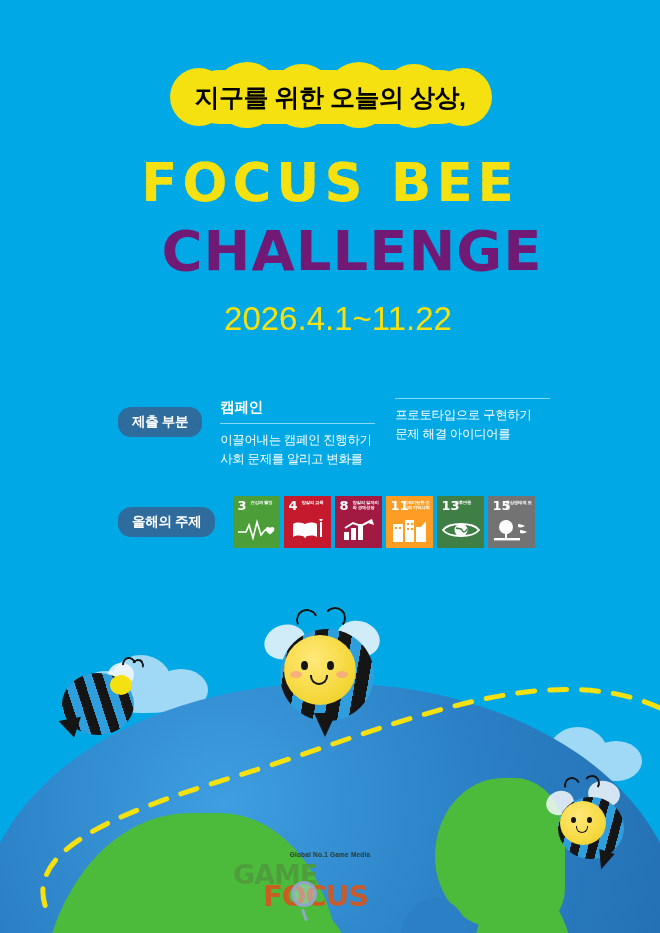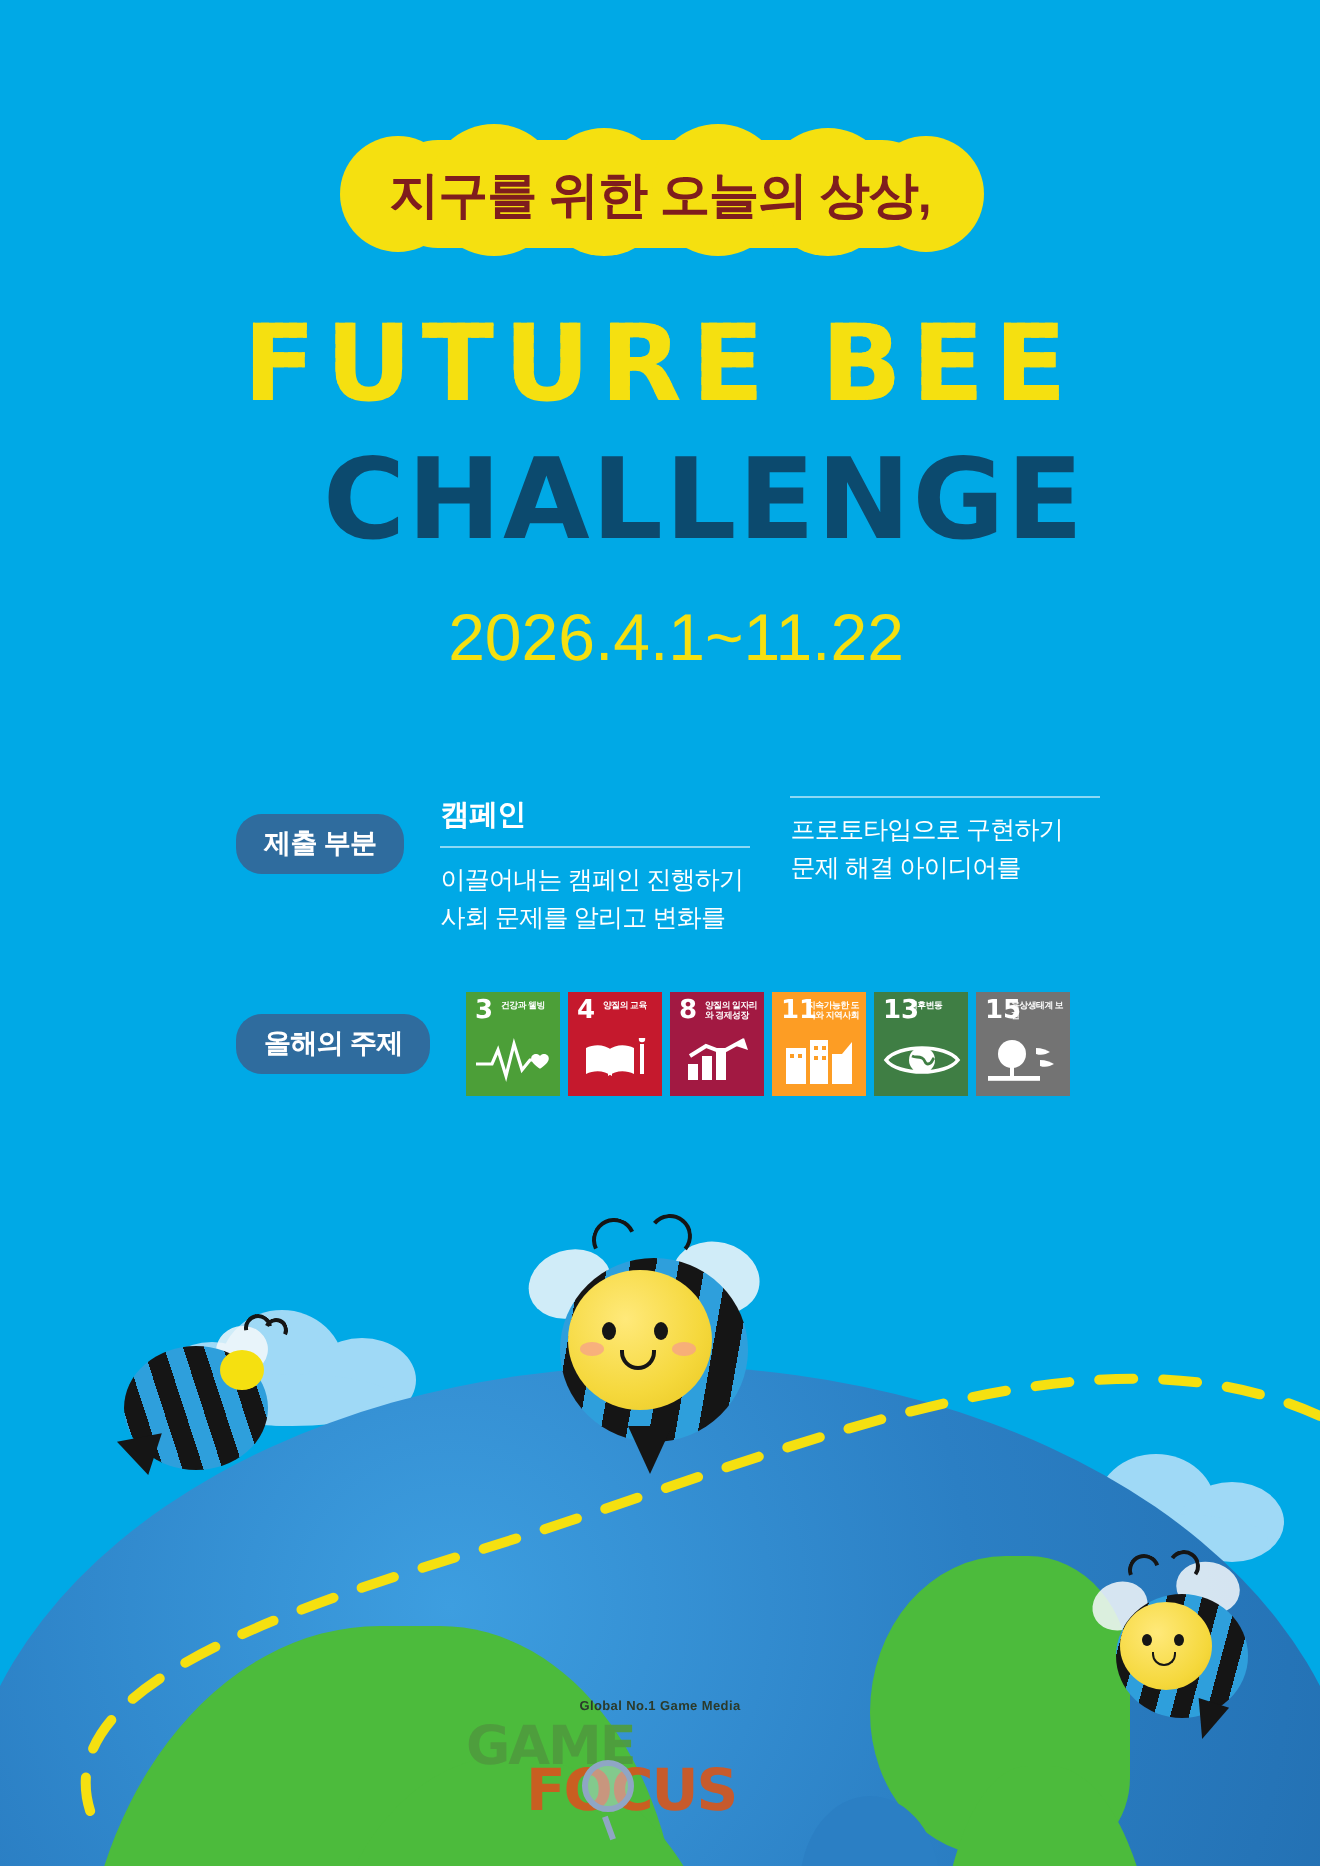--- a/index.html
+++ b/index.html
@@ -24,21 +24,21 @@
   }
   .cloud-banner .blob {
     position:absolute; background:#f5e010; border-radius:50%;
   }
   .cloud-banner .bar {
     position:absolute; left:22px; right:22px; top:8px; bottom:8px;
     background:#f5e010; border-radius:30px;
   }
   .cloud-text {
     position:relative; z-index:5;
-    font-size:25px; font-weight:bold; color:#7f1d1d;
+    font-size:25px; font-weight:bold; color:#000000;
     letter-spacing:-0.5px; white-space:nowrap;
   }
 
   
   .title-bee {
     position:absolute; left:0; right:0; top:152px;
     text-align:center;
     font-size:53px; font-weight:bold; letter-spacing:5px;
     color:#f5e010;
     -webkit-text-stroke:0px;
@@ -50,21 +50,21 @@
     color:transparent;
     background-image:radial-gradient(#f5e010 46%, transparent 47%);
     background-size:7px 7px;
     -webkit-background-clip:text;
     background-clip:text;
   }
   .title-challenge {
     position:absolute; left:0; right:0; top:218px;
     text-align:center;
     font-size:56px; font-weight:bold; letter-spacing:1px;
-    color:#0c4a6e;
+    color:#701a75;
     font-family:"DejaVu Sans", sans-serif;
     margin-left:44px;
   }
   .title-date {
     position:absolute; left:0; right:0; top:300px;
     text-align:center;
     font-size:33px; color:#f5e010; letter-spacing:0px;
     font-family:"Liberation Sans", sans-serif;
     margin-left:16px;
   }
@@ -230,21 +230,21 @@
     <div class="blob" style="left:0px;  top:6px;  width:58px; height:58px;"></div>
     <div class="blob" style="left:44px; top:0px;  width:66px; height:66px;"></div>
     <div class="blob" style="left:100px;top:2px;  width:64px; height:64px;"></div>
     <div class="blob" style="left:156px;top:0px;  width:66px; height:66px;"></div>
     <div class="blob" style="left:212px;top:2px;  width:64px; height:64px;"></div>
     <div class="blob" style="left:264px;top:6px;  width:58px; height:58px;"></div>
     <span class="cloud-text">지구를 위한 오늘의 상상,</span>
   </div>
 
   <div class="title-bee">
-    <span class="dotted">FUTURE BEE</span>
+    <span class="dotted">FOCUS BEE</span>
   </div>
   <div class="title-challenge">CHALLENGE</div>
   <div class="title-date">2026.4.1~11.22</div>
 
   <div class="info">
 
     <div class="row row-submit">
       <span class="pill">제출 부분</span>
       <div class="cols">
         <div class="col">

